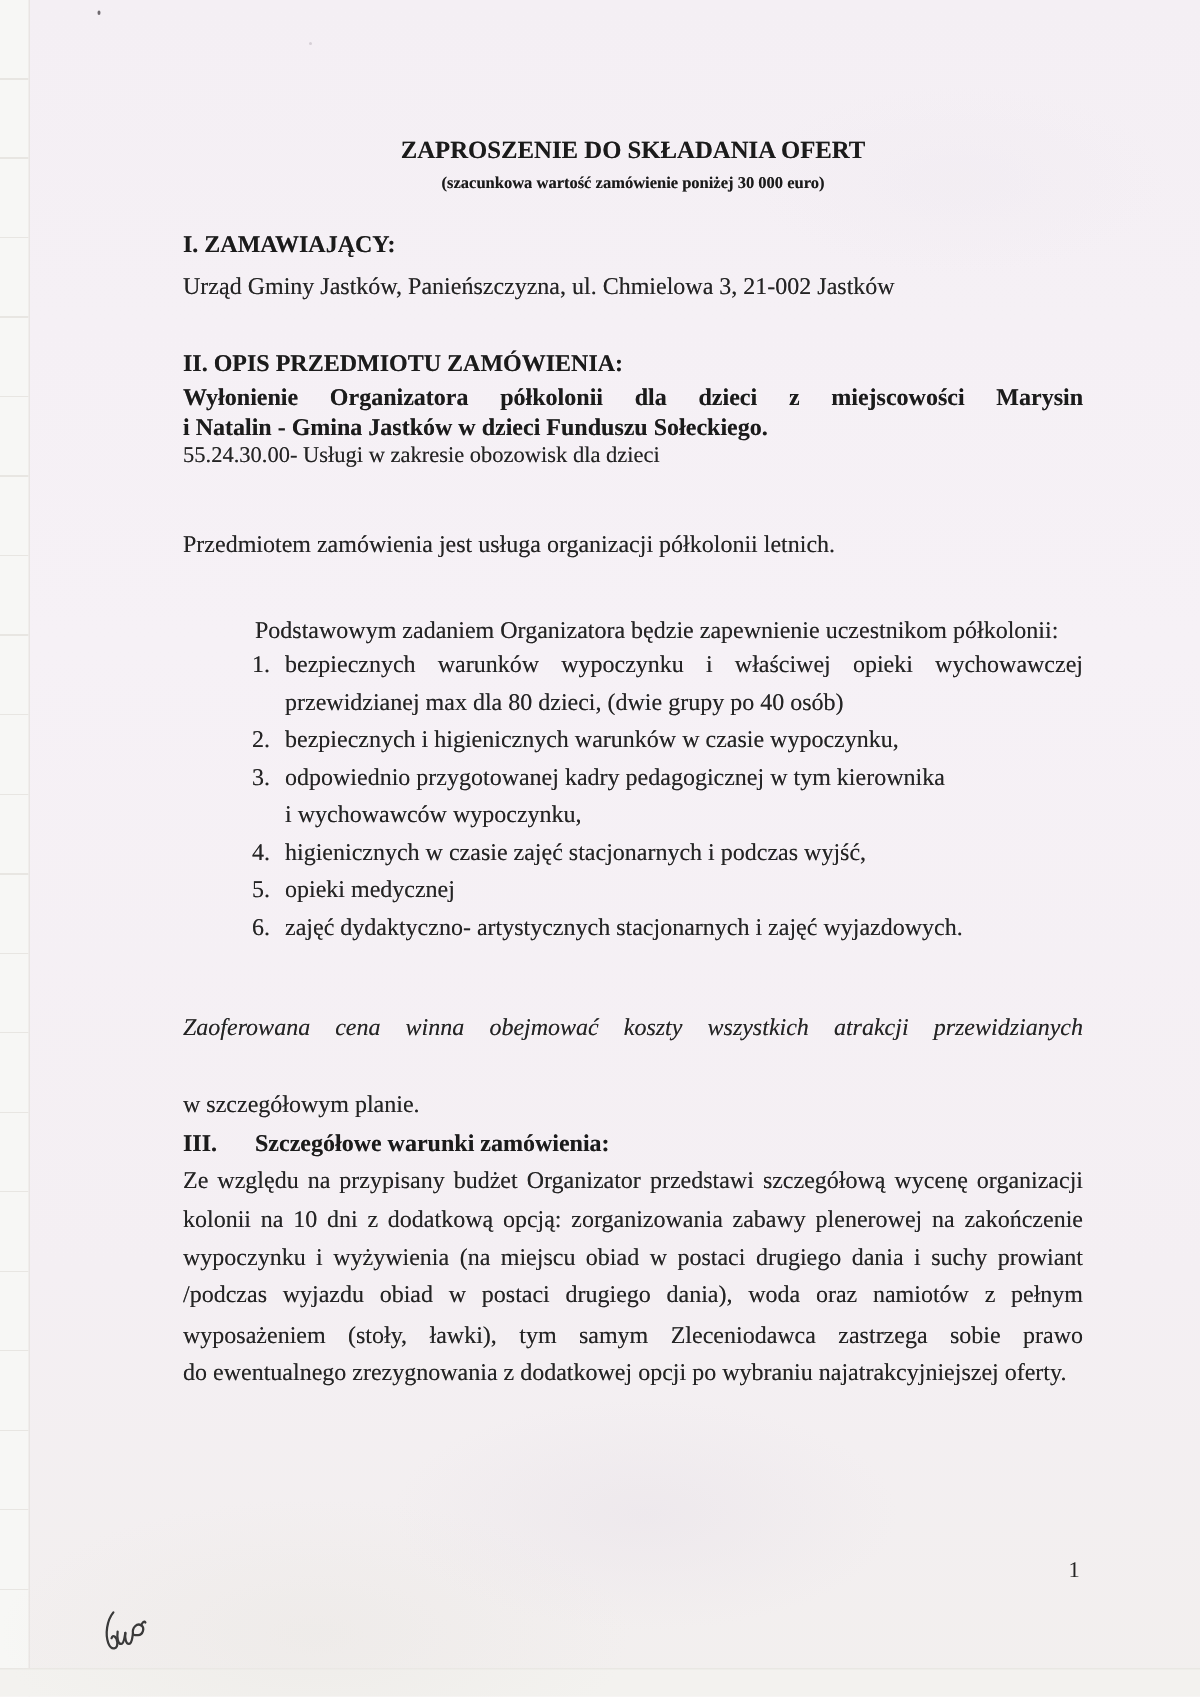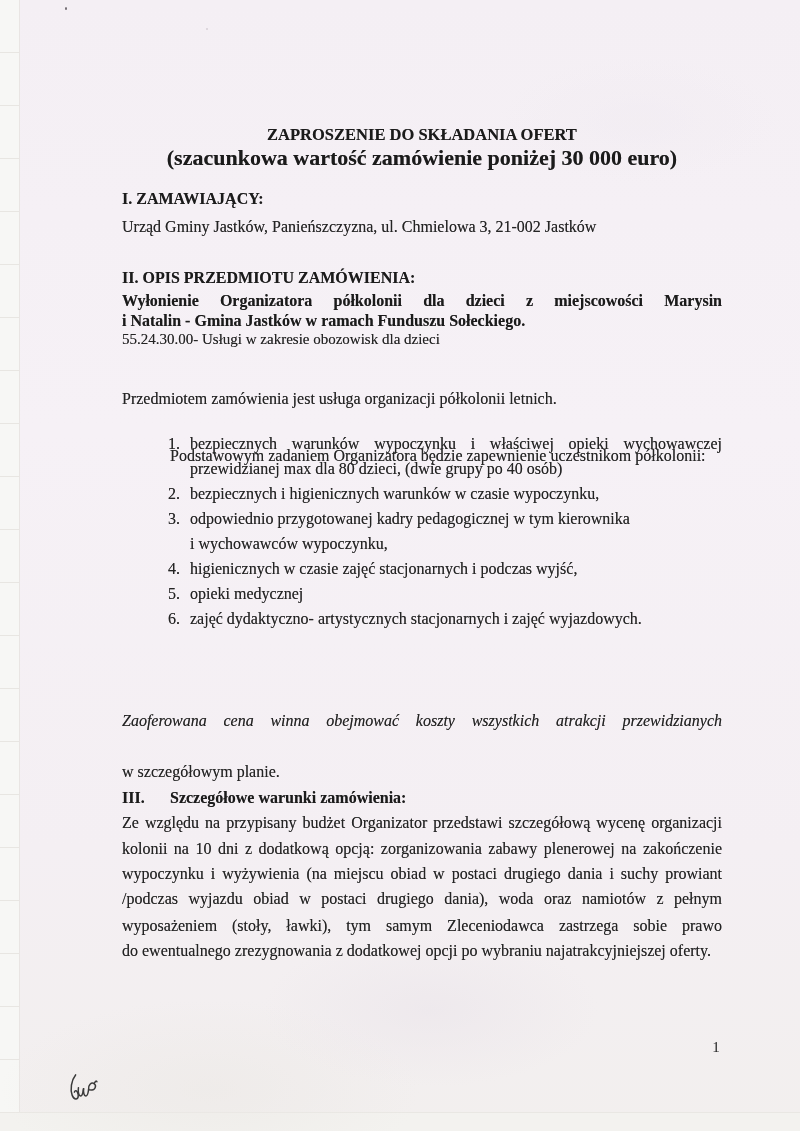--- a/index.html
+++ b/index.html
@@ -4,21 +4,21 @@
 <style>
   html,body{margin:0;padding:0;}
   body{
     width:800px;height:1131px;position:relative;overflow:hidden;
     background:linear-gradient(180deg,#f4eff4 0%,#f6f1f6 38%,#f4efF3 75%,#f2efee 100%);
     font-family:"Liberation Serif","DejaVu Serif",serif;
     color:#242424;
   }
   .abs{position:absolute;}
   .ln{position:absolute;left:122px;width:600px;height:25px;line-height:25px;font-size:16px;
-      white-space:nowrap;text-shadow:0 0 0.4px rgba(30,30,30,0.55);margin-top:35px;}
+      white-space:nowrap;text-shadow:0 0 0.4px rgba(30,30,30,0.55);}
   .b{font-weight:bold;color:#1b1b1b;}
   .just{text-align:justify;text-align-last:justify;white-space:normal;overflow:hidden;}
   .center{text-align:center;white-space:normal;}
   
   #left-strip{left:0;top:0;width:19px;height:1131px;background:#f7f7f5;
       border-right:1px solid #e9e5e3;
       background-image:repeating-linear-gradient(180deg,transparent 0 52px,#e8e6e2 52px 53px);}
   #bottom-band{left:0;top:1112px;width:800px;height:19px;background:#f3f2ef;border-top:1px solid #e9e7e3;}
   .speck{border-radius:50%;}
   #smudges{left:0;top:0;width:800px;height:1131px;pointer-events:none;
@@ -37,28 +37,28 @@
 </head>
 <body>
 
 <div class="abs" id="left-strip"></div>
 <div class="abs" id="bottom-band"></div>
 <div class="abs" id="smudges"></div>
 <div class="abs speck" style="left:65px;top:7px;width:2px;height:3px;background:#6f6a6f;"></div>
 <div class="abs speck" style="left:206px;top:28px;width:2px;height:2px;background:#d6cfd6;"></div>
 
 <div class="ln b center" style="top:87px;font-size:16.5px;">ZAPROSZENIE DO SKŁADANIA OFERT</div>
-<div class="ln b center" style="top:110px;font-size:22px;">(szacunkowa wartość zamówienie poniżej 30 000 euro)</div>
+<div class="ln b center" style="top:110px;font-size:11px;">(szacunkowa wartość zamówienie poniżej 30 000 euro)</div>
 
 <div class="ln b" style="top:151px;">I. ZAMAWIAJĄCY:</div>
 <div class="ln" style="top:179px;">Urząd Gminy Jastków, Panieńszczyzna, ul. Chmielowa 3, 21-002 Jastków</div>
 
 <div class="ln b" style="top:230px;">II. OPIS PRZEDMIOTU ZAMÓWIENIA:</div>
 <div class="ln b just" style="top:253px;">Wyłonienie Organizatora półkolonii dla dzieci z miejscowości Marysin</div>
-<div class="ln b" style="top:273px;">i Natalin - Gmina Jastków w ramach Funduszu Sołeckiego.</div>
+<div class="ln b" style="top:273px;">i Natalin - Gmina Jastków w dzieci Funduszu Sołeckiego.</div>
 <div class="ln" style="top:292px;font-size:15px;">55.24.30.00- Usługi w zakresie obozowisk dla dzieci</div>
 <div class="ln" style="top:351px;">Przedmiotem zamówienia jest usługa organizacji półkolonii letnich.</div>
 <div class="ln" style="top:408px;padding-left:48px;width:552px;">Podstawowym zadaniem Organizatora będzie zapewnienie uczestnikom półkolonii:</div>
 
 <div class="task-num" style="top:431px;">1.</div>
 <div class="task-line just" style="top:431px;">bezpiecznych warunków wypoczynku i właściwej opieki wychowawczej</div>
 <div class="task-line" style="top:456px;">przewidzianej max dla 80 dzieci, (dwie grupy po 40 osób)</div>
 <div class="task-num" style="top:481px;">2.</div>
 <div class="task-line" style="top:481px;">bezpiecznych i higienicznych warunków w czasie wypoczynku,</div>
 <div class="task-num" style="top:506px;">3.</div>

